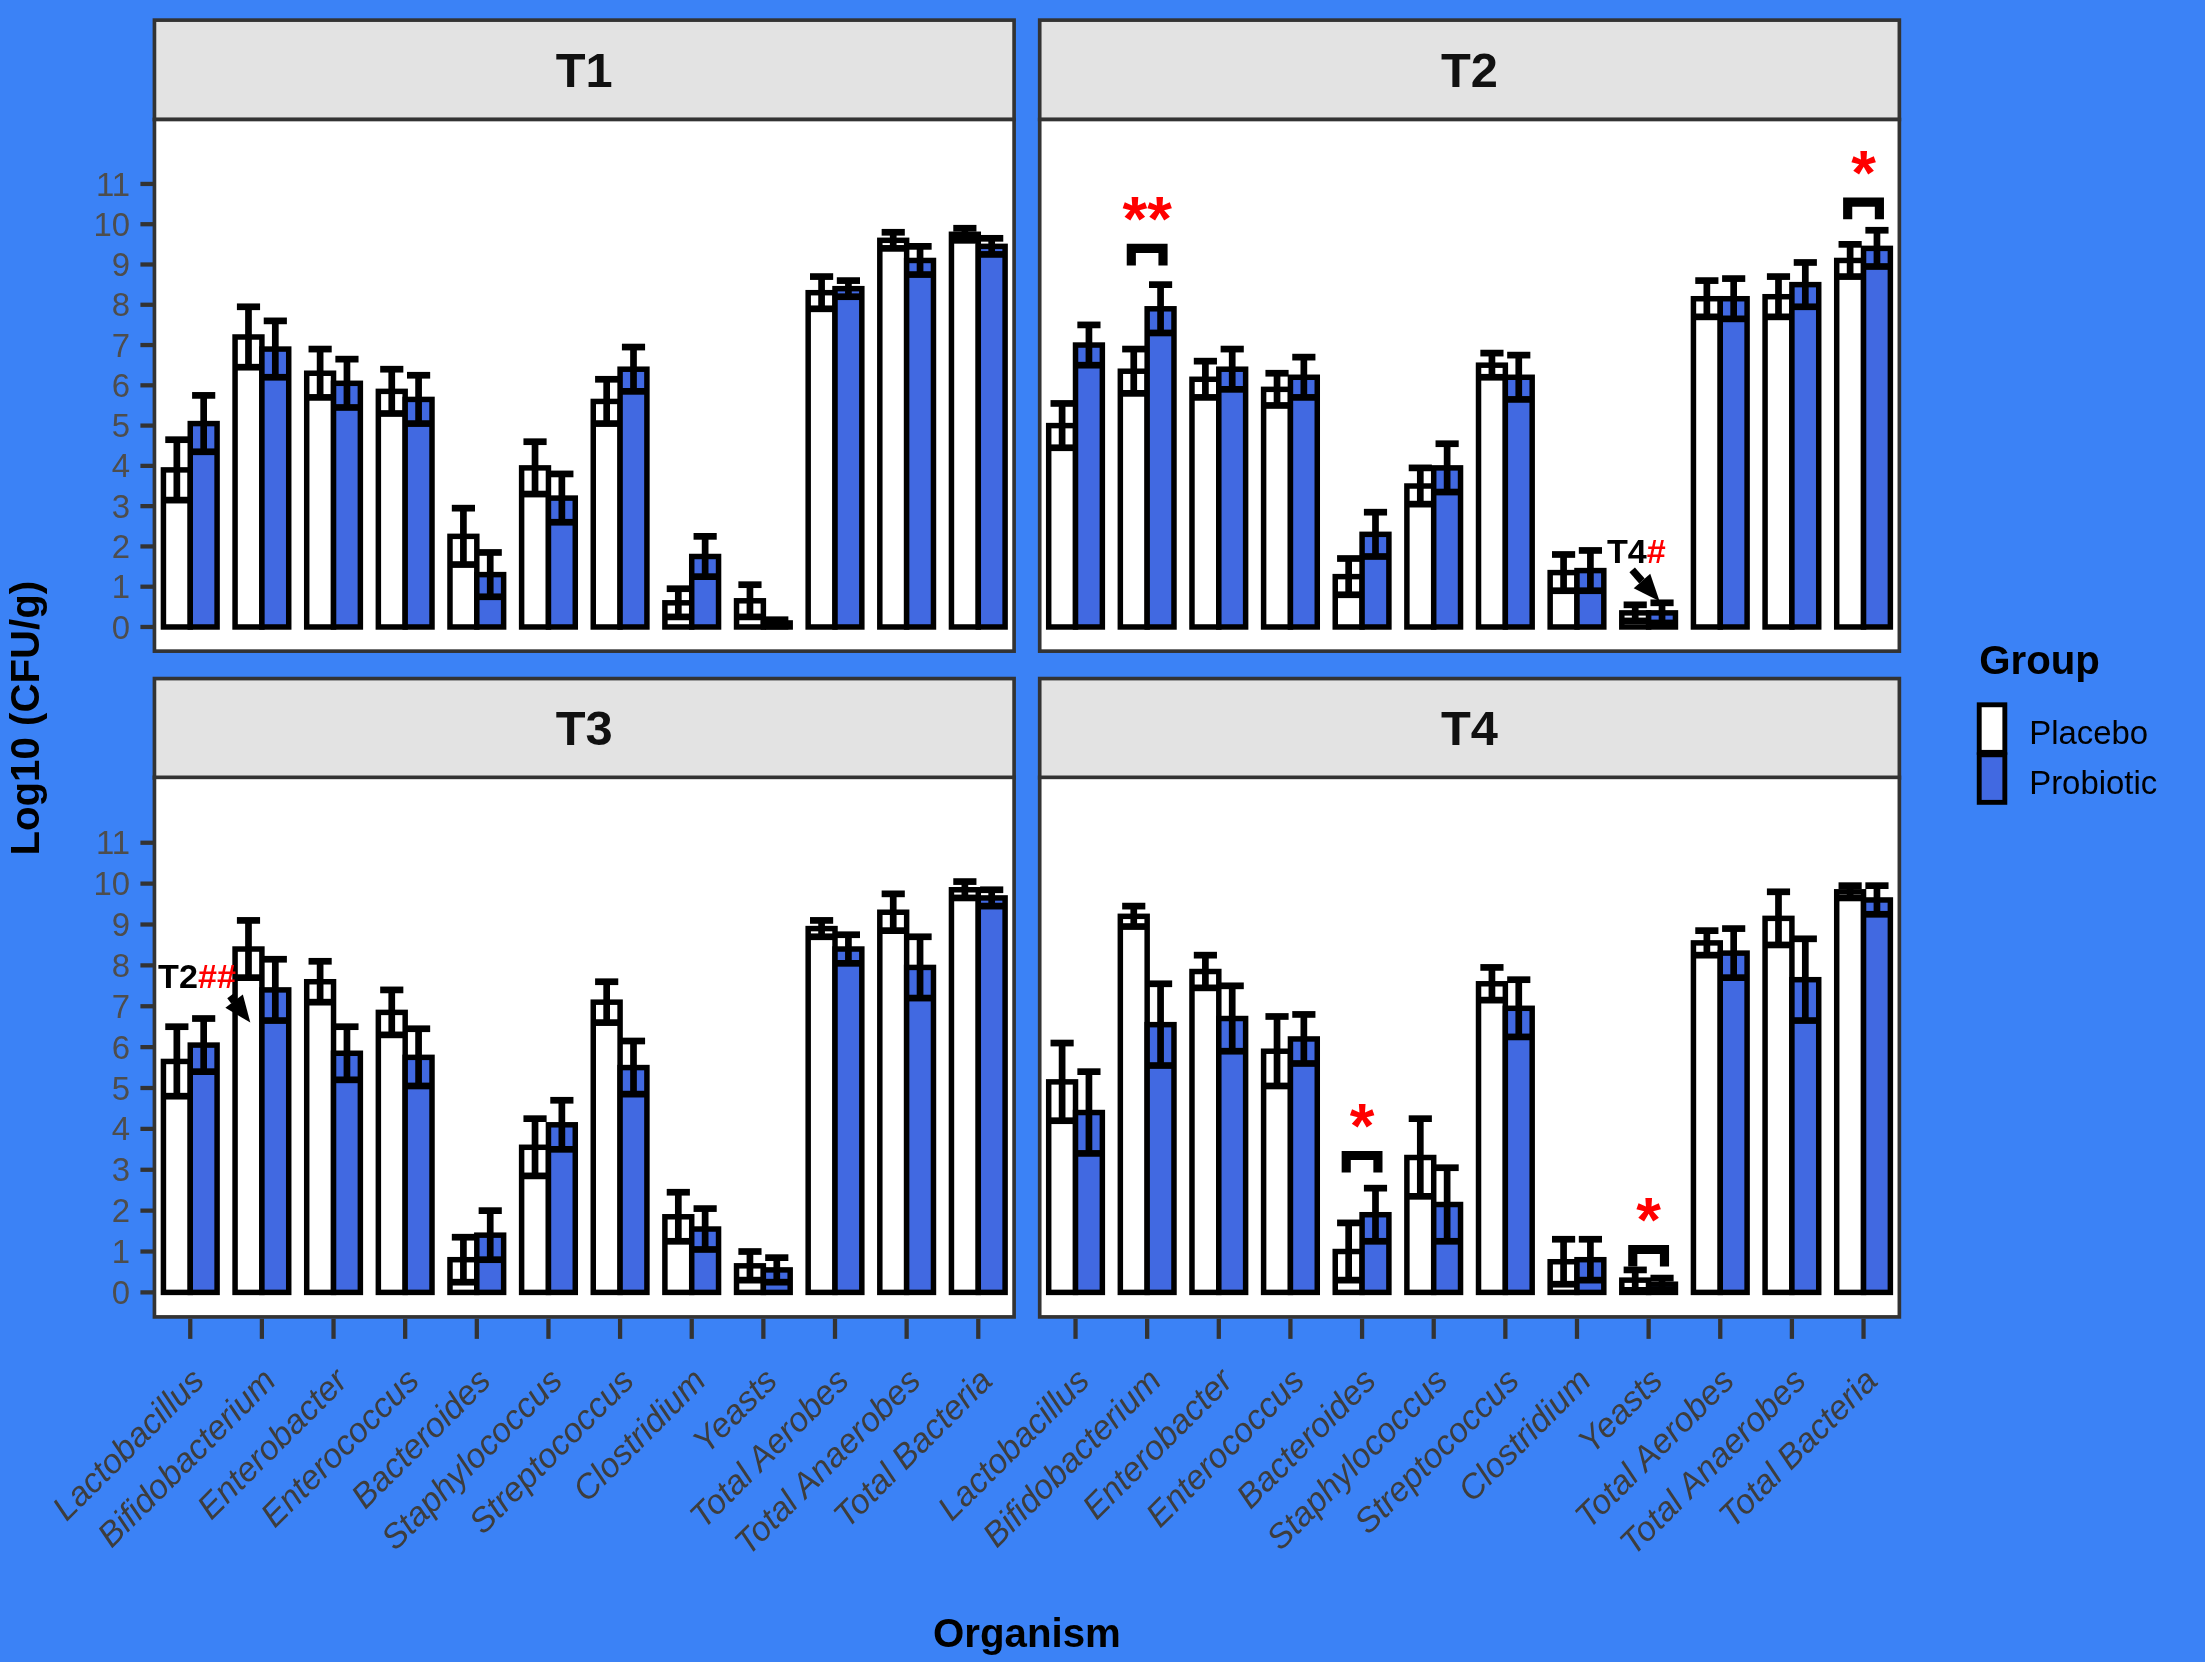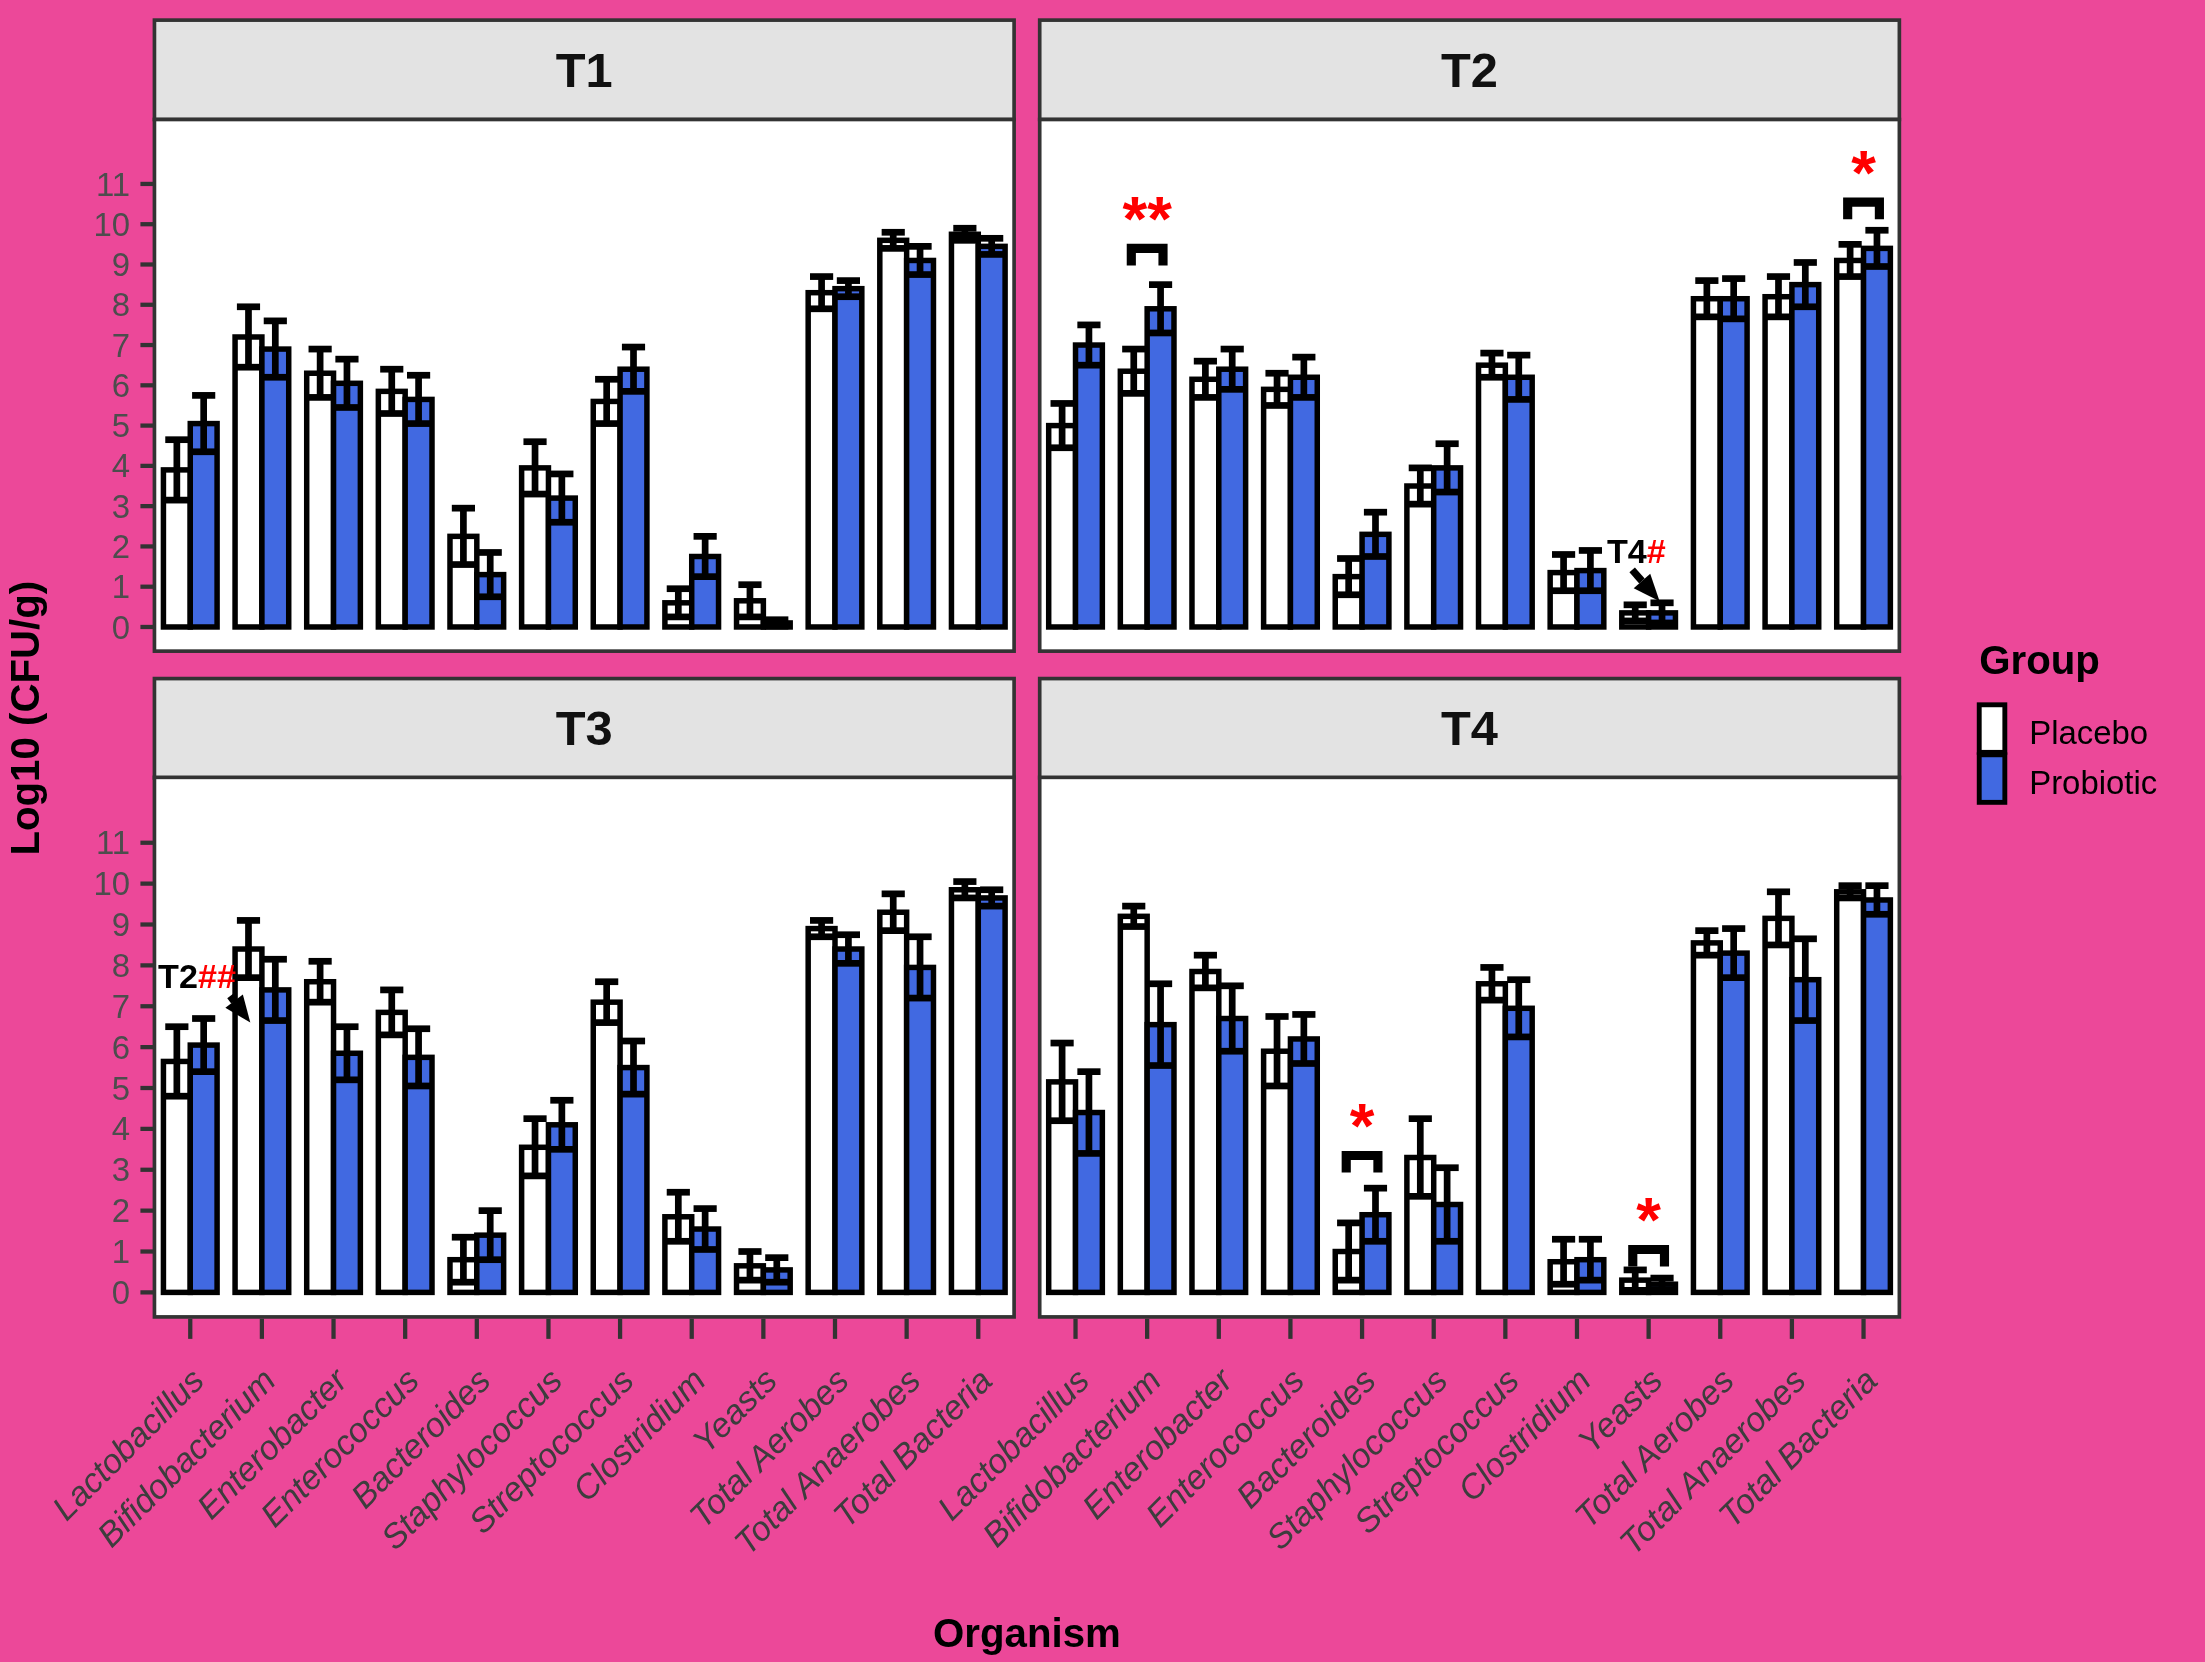--- a/index.html
+++ b/index.html
@@ -1,16 +1,16 @@
 <!DOCTYPE html>
 <html style="font-size:9.8px"><head>
 <meta charset="utf-8">
 <style>
   html,body{margin:0;padding:0;background:#ffffff;}
-  #root{position:relative;width:2205px;height:1662px;background:#ec4899;overflow:hidden;}
+  #root{position:relative;width:2205px;height:1662px;background:#3b82f6;overflow:hidden;}
   svg text{font-family:"Liberation Sans", sans-serif;}
   .axis-title{font-size:66px;font-weight:bold;fill:#000000;}
   .legend-title{font-size:66px;font-weight:bold;fill:#000000;}
   .legend-label{font-size:54px;fill:#000000;}
   .strip{fill:#E3E3E3;stroke:#333333;stroke-width:6;}
   .panel{fill:#FFFFFF;stroke:#333333;stroke-width:6;}
   .strip-title{font-size:80px;font-weight:bold;fill:#111111;}
   .ytick-label{font-size:54px;fill:#4D4D4D;}
   .xtick-label{font-size:56px;font-style:italic;fill:#3D3D3D;}
   .tickline{stroke:#333333;stroke-width:7;}

